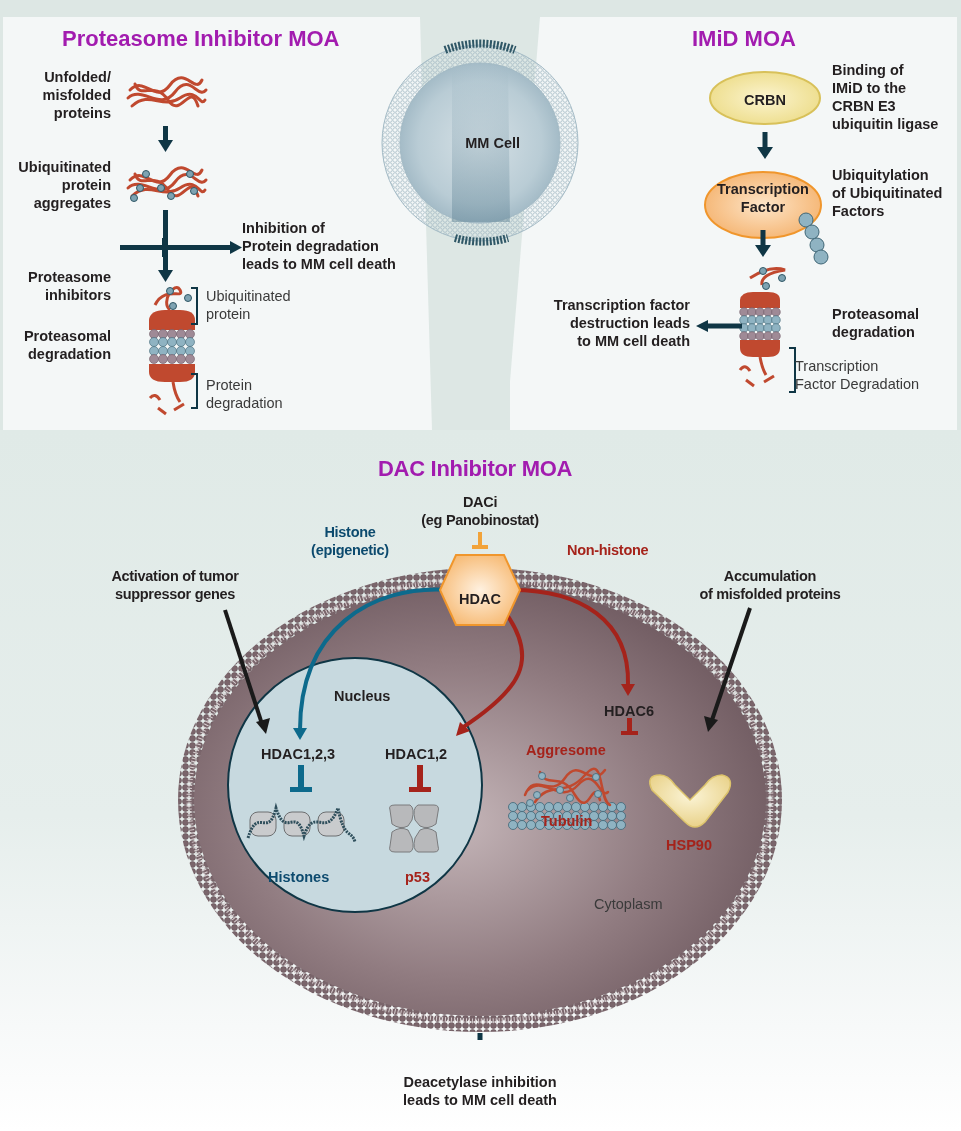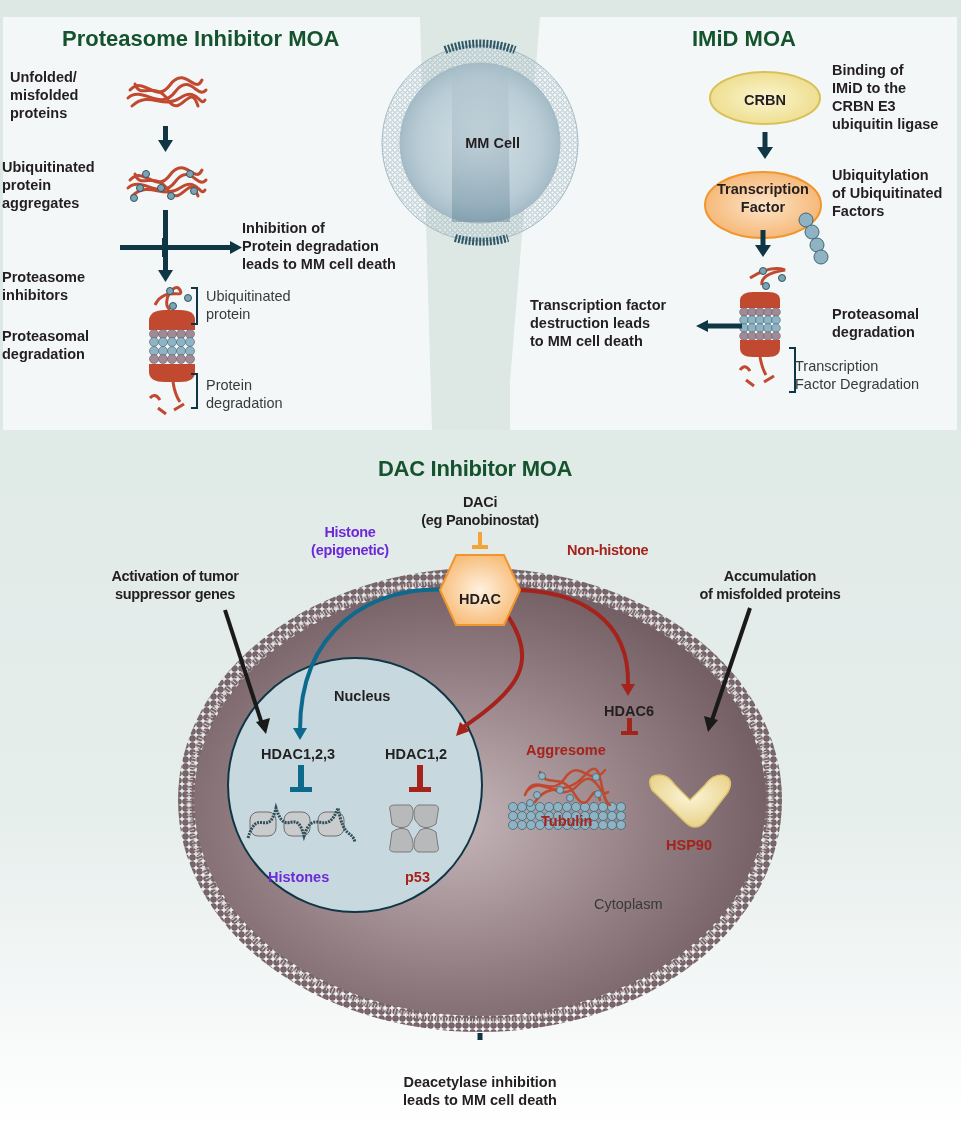--- a/index.html
+++ b/index.html
@@ -14,27 +14,27 @@
   }
   .panel {
     position: absolute; top: 17px; height: 413px; background: #f4f7f7;
   }
   .panel-left { left: 3px; width: 450px; }
   .panel-right { left: 510px; width: 447px; }
   .funnel {
     position: absolute; left: 0; top: 0; width: 961px; height: 430px; pointer-events: none;
   }
   .abs { position: absolute; }
-  .title { font-weight: bold; font-size: 22px; color: #14532d; }
+  .title { font-weight: bold; font-size: 22px; color: #a21caf; }
   .lbl { font-weight: bold; font-size: 14.5px; line-height: 18px; color: #231f20; }
-  .lbl-r { text-align: left; }
+  .lbl-r { text-align: right; }
   .lbl-c { text-align: center; }
   .thin { font-weight: normal; font-size: 14.5px; line-height: 18px; color: #3a3a3a; }
   .narrow { font-family: "Liberation Sans", sans-serif; font-stretch: condensed; letter-spacing: -0.3px; }
-  .blue { color: #6d28d9; }
+  .blue { color: #0c4a6e; }
   .red { color: #a5231b; }
   .pre { white-space: pre-line; }
 </style>
 </head>
 <body>
 
 <div class="bg-bottom"></div>
 
 <div class="panel panel-left"></div>
 <div class="panel panel-right"></div>

